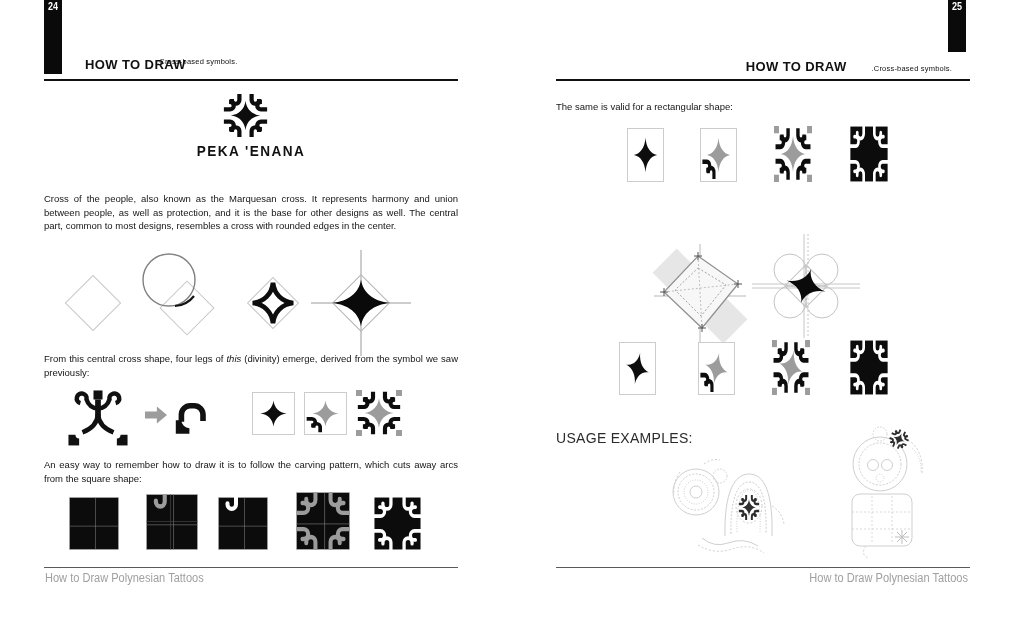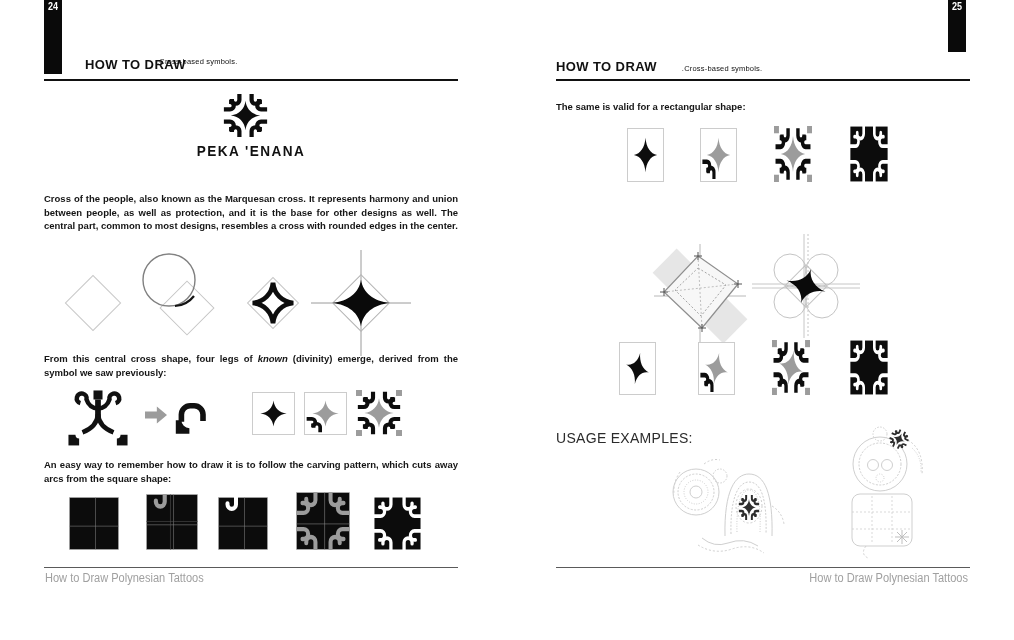--- a/index.html
+++ b/index.html
@@ -7,21 +7,21 @@
           font-family:"Liberation Sans",sans-serif;color:#111;}
   .abs{position:absolute;}
   .tab{background:#0a0a0a;color:#ffffff;display:flex;justify-content:center;
        font-weight:bold;font-size:11px;padding-bottom:4px;box-sizing:border-box;}
   .tab span{transform:scaleX(.82);}
   .hdr-brand{font-size:13px;font-weight:bold;letter-spacing:.4px;white-space:nowrap;}
   .hdr-sec{font-size:7.5px;letter-spacing:.2px;white-space:nowrap;}
   .rule{background:#111;}
   .rule-thin{background:#5a5a5a;}
   .title{font-size:14px;font-weight:bold;letter-spacing:1.5px;text-align:center;transform:scaleX(.97);}
-  .para{font-size:9.5px;line-height:13.5px;text-align:justify;color:#151515;font-weight:bold;}
+  .para{font-size:9.5px;line-height:13.5px;text-align:justify;color:#151515;}
   .usage{font-size:14px;letter-spacing:.3px;color:#2b2b2b;}
   .footer-txt{font-size:12px;color:#a0a0a0;transform:scaleX(.92);transform-origin:left center;white-space:nowrap;}
   .footer-txt.right{transform-origin:right center;}
   .box{border:1px solid #cccccc;box-sizing:border-box;background:#fff;}
   .sym{color:#0d0d0d;}
   svg{display:block;}
 </style>
 </head>
 <body>
 
@@ -84,21 +84,21 @@
     <rect x="18" y="18" width="36" height="36" transform="rotate(45 36 36)" fill="none" stroke="#c6c6c6" stroke-width="1"></rect>
     <use href="#star4" transform="translate(36 36) scale(.52) translate(-50 -50)" fill="none" stroke="#0d0d0d" stroke-width="9"></use>
   </svg>
   <svg class="abs" style="left:305px;top:250px;" width="112" height="106" viewBox="0 0 112 106">
     <line x1="56" y1="0" x2="56" y2="106" stroke="#9a9a9a" stroke-width="1"></line>
     <line x1="6" y1="53" x2="106" y2="53" stroke="#9a9a9a" stroke-width="1"></line>
     <rect x="36" y="33" width="40" height="40" transform="rotate(45 56 53)" fill="none" stroke="#b5b5b5" stroke-width="1"></rect>
     <use href="#star4" transform="translate(56 53) scale(.74 .6) translate(-50 -50)" fill="#0a0a0a"></use>
   </svg>
 
-  <div class="abs para" style="left:44px;top:352px;width:414px;"><span>From this central cross shape, four legs of </span><i>known</i><span> (divinity) emerge, derived from the symbol we saw previously:</span></div>
+  <div class="abs para" style="left:44px;top:352px;width:414px;"><span>From this central cross shape, four legs of </span><i>this</i><span> (divinity) emerge, derived from the symbol we saw previously:</span></div>
 
   <svg class="abs" style="left:56px;top:388px;" width="84" height="64" viewBox="0 0 100 78">
     <rect x="44.5" y="3" width="11" height="11" fill="#111"></rect>
     <path d="M50,14 V36" stroke="#111" stroke-width="7" fill="none"></path>
     <path d="M50,25 C44,25 38,21 36,14 A6,6 0 1 0 28.5,18.5" stroke="#111" stroke-width="5.5" fill="none"></path>
     <path d="M50,25 C56,25 62,21 64,14 A6,6 0 1 1 71.5,18.5" stroke="#111" stroke-width="5.5" fill="none"></path>
     <path d="M50,32 C49,44 42,50 31,54" stroke="#111" stroke-width="5.5" fill="none"></path>
     <path d="M50,32 C51,44 58,50 69,54" stroke="#111" stroke-width="5.5" fill="none"></path>
     <rect x="14" y="57" width="13" height="13" fill="#111"></rect>
       <circle cx="27" cy="57" r="4.5" fill="#fff"></circle>
@@ -160,21 +160,21 @@
     <use href="#jpair4" stroke="#9c9c9c" stroke-width="7.5"></use>
   </svg>
   <svg class="abs" style="left:374px;top:497px;" width="47" height="53" viewBox="0 0 100 100" preserveAspectRatio="none">
     <rect x="1" y="1" width="98" height="98" fill="#0c0c0c"></rect>
     <use href="#jpair4" stroke="#ffffff" stroke-width="7"></use>
   </svg>
 
   <div class="abs rule-thin" style="left:44px;top:567px;width:414px;height:1px;"></div>
   <div class="abs footer-txt" style="left:45px;top:571px;">How to Draw Polynesian Tattoos</div>
 
-  <div class="abs" style="left:556px;top:57px;width:380px;text-align:left;white-space:nowrap;">
+  <div class="abs" style="left:572px;top:57px;width:380px;text-align:right;white-space:nowrap;">
     <span class="hdr-brand">HOW TO DRAW</span>
     <span style="display:inline-block;width:16px;"></span>
     <span class="hdr-sec">.Cross-based symbols.</span>
   </div>
   <div class="abs tab" style="left:948px;top:0;width:18px;height:52px;">
     <span>25</span>
   </div>
   <div class="abs rule" style="left:556px;top:79px;width:414px;height:2px;"></div>
 
   <div class="abs para" style="left:556px;top:100px;width:414px;text-align:left;">The same is valid for a rectangular shape:</div>

